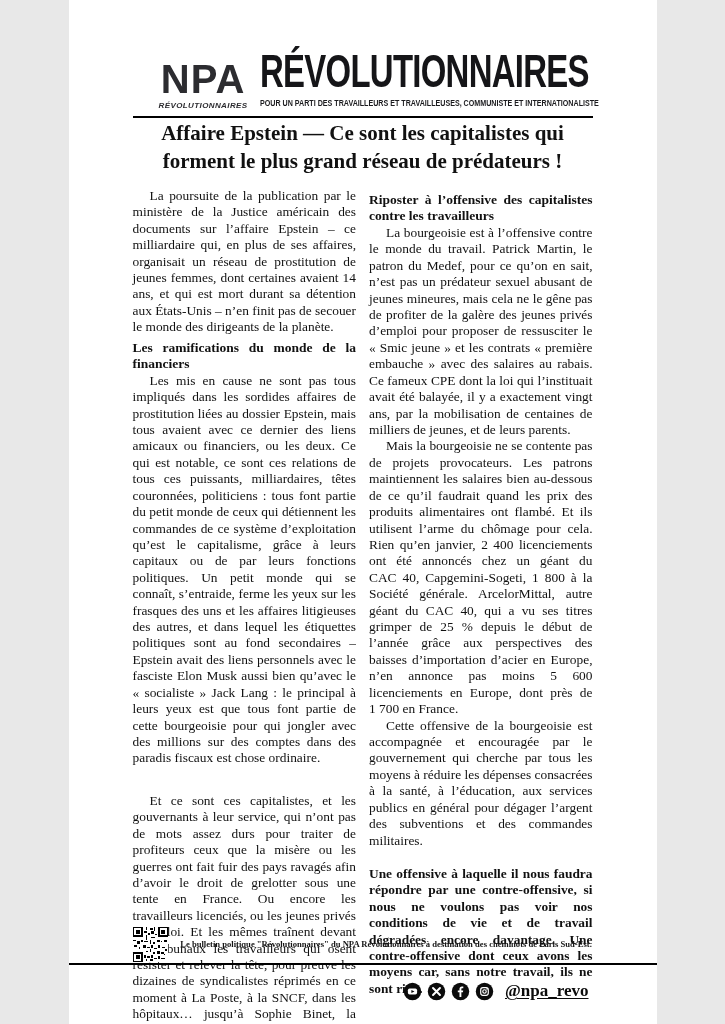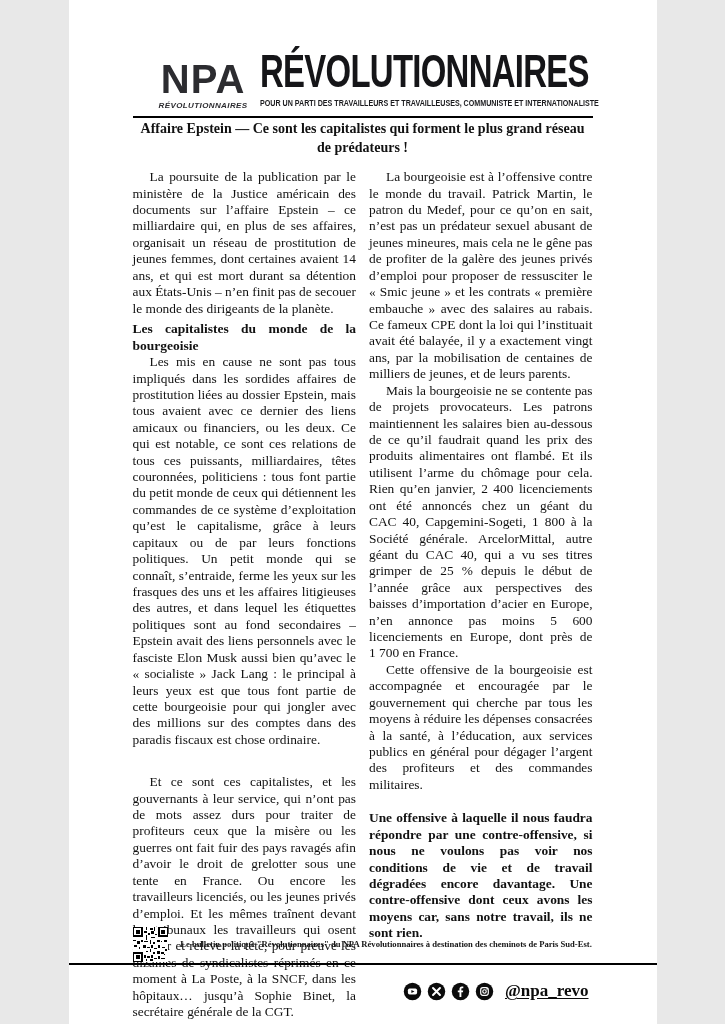--- a/index.html
+++ b/index.html
@@ -48,21 +48,21 @@
   .badge-name {
     font-family: "Liberation Serif", serif; font-weight: bold; font-size: 9.5px;
     letter-spacing: .3px; border-bottom: 2px solid #000; padding-bottom: 1px; margin-top: 1px;
     white-space: nowrap;
   }
   .mast-rule { border-top: 2px solid #000; margin-top: 6px; }
   .date-line { text-align: right; font-size: 13.5px; margin: 5px 2px 2px 0; }
 
   
   .headline {
-    font-weight: bold; font-size: 14px; line-height: 1.33;
+    font-weight: bold; font-size: 21px; line-height: 1.33;
     text-align: center; margin: 2px 8px 12px 8px;
   }
 
   
   .columns { display: flex; gap: 13px; }
   .col { flex: 1 1 0; text-align: justify; font-size: 13.4px; line-height: 1.225; }
   .col p { text-indent: 17px; }
   .col .heading {
     font-weight: bold; text-indent: 0; font-size: 13.5px; margin-top: 4px;
   }
@@ -119,28 +119,29 @@
       </div>
     </div>
     <div class="mast-rule"></div>
 
 
     <div class="headline">Affaire Epstein — Ce sont les capitalistes qui forment le plus grand réseau de prédateurs !</div>
 
     <div class="columns">
       <div class="col">
         <p>La poursuite de la publication par le ministère de la Justice américain des documents sur l’affaire Epstein – ce milliardaire qui, en plus de ses affaires, organisait un réseau de prostitution de jeunes femmes, dont certaines avaient 14 ans, et qui est mort durant sa détention aux États-Unis – n’en finit pas de secouer le monde des dirigeants de la planète.</p>
-        <div class="heading">Les capitalistes du monde de la bourgeoisie</div>
+        <div class="heading">Les ramifications du monde de la financiers</div>
         <p>Les mis en cause ne sont pas tous impliqués dans les sordides affaires de prostitution liées au dossier Epstein, mais tous avaient avec ce dernier des liens amicaux ou financiers, ou les deux. Ce qui est notable, ce sont ces relations de tous ces puissants, milliardaires, têtes couronnées, politiciens : tous font partie du petit monde de ceux qui détiennent les commandes de ce système d’exploitation qu’est le capitalisme, grâce à leurs capitaux ou de par leurs fonctions politiques. Un petit monde qui se connaît, s’entraide, ferme les yeux sur les frasques des uns et les affaires litigieuses des autres, et dans lequel les étiquettes politiques sont au fond secondaires – Epstein avait des liens personnels avec le fasciste Elon Musk aussi bien qu’avec le « socialiste » Jack Lang : le principal à leurs yeux est que tous font partie de cette bourgeoisie pour qui jongler avec des millions sur des comptes dans des paradis fiscaux est chose ordinaire.</p>
         <p class="spacer-top">Et ce sont ces capitalistes, et les gouvernants à leur service, qui n’ont pas de mots assez durs pour traiter de profiteurs ceux que la misère ou les guerres ont fait fuir des pays ravagés afin d’avoir le droit de grelotter sous une tente en France. Ou encore les travailleurs licenciés, ou les jeunes privés d’emploi. Et les mêmes traînent devant les tribunaux les travailleurs qui osent résister et relever la tête, pour preuve les dizaines de syndicalistes réprimés en ce moment à La Poste, à la SNCF, dans les hôpitaux… jusqu’à Sophie Binet, la secrétaire générale de la CGT.</p>
       </div>
       <div class="col">
+        <div class="heading">Riposter à l’offensive des capitalistes contre les travailleurs</div>
         <p>La bourgeoisie est à l’offensive contre le monde du travail. Patrick Martin, le patron du Medef, pour ce qu’on en sait, n’est pas un prédateur sexuel abusant de jeunes mineures, mais cela ne le gêne pas de profiter de la galère des jeunes privés d’emploi pour proposer de ressusciter le « Smic jeune » et les contrats « première embauche » avec des salaires au rabais. Ce fameux CPE dont la loi qui l’instituait avait été balayée, il y a exactement vingt ans, par la mobilisation de centaines de milliers de jeunes, et de leurs parents.</p>
         <p>Mais la bourgeoisie ne se contente pas de projets provocateurs. Les patrons maintiennent les salaires bien au-dessous de ce qu’il faudrait quand les prix des produits alimentaires ont flambé. Et ils utilisent l’arme du chômage pour cela. Rien qu’en janvier, 2&nbsp;400 licenciements ont été annoncés chez un géant du CAC&nbsp;40, Capgemini-Sogeti, 1&nbsp;800 à la Société générale. ArcelorMittal, autre géant du CAC&nbsp;40, qui a vu ses titres grimper de 25&nbsp;% depuis le début de l’année grâce aux perspectives des baisses d’importation d’acier en Europe, n’en annonce pas moins 5&nbsp;600 licenciements en Europe, dont près de 1&nbsp;700 en France.</p>
-        <p>Cette offensive de la bourgeoisie est accompagnée et encouragée par le gouvernement qui cherche par tous les moyens à réduire les dépenses consacrées à la santé, à l’éducation, aux services publics en général pour dégager l’argent des profiteurs et des commandes militaires.</p>
+        <p>Cette offensive de la bourgeoisie est accompagnée et encouragée par le gouvernement qui cherche par tous les moyens à réduire les dépenses consacrées à la santé, à l’éducation, aux services publics en général pour dégager l’argent des subventions et des commandes militaires.</p>
         <p class="bold-para">Une offensive à laquelle il nous faudra répondre par une contre-offensive, si nous ne voulons pas voir nos conditions de vie et de travail dégradées encore davantage. Une contre-offensive dont ceux avons les moyens car, sans notre travail, ils ne sont rien.</p>
       </div>
     </div>
   </div>
 
   <div class="footer-box">
     <svg class="qr" viewBox="0 0 25 25" shape-rendering="crispEdges">
       <rect x="0" y="0" width="25" height="25" fill="#fff"></rect>
       <g fill="#000">
         <rect x="0" y="0" width="7" height="7"></rect>

